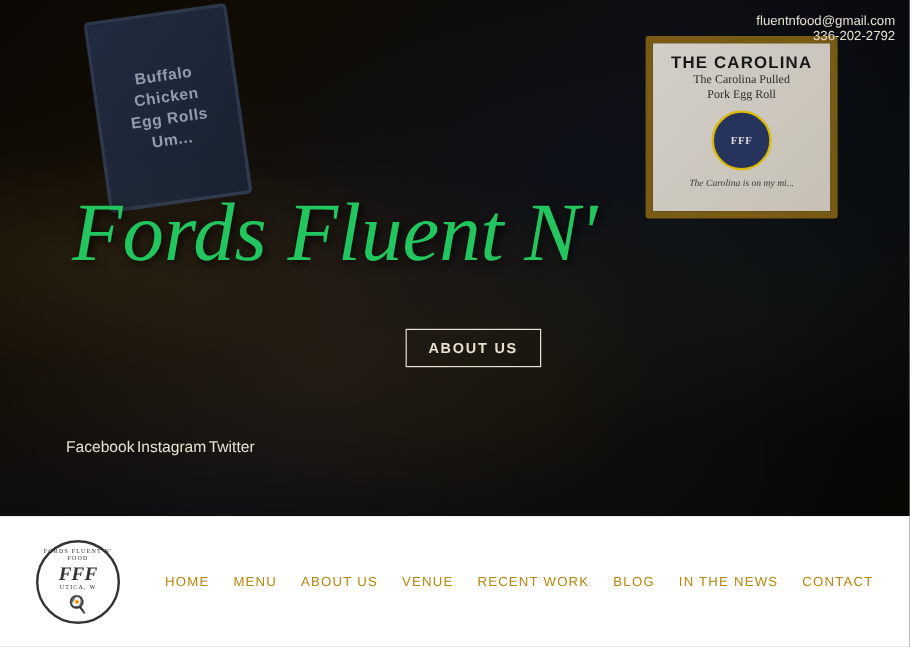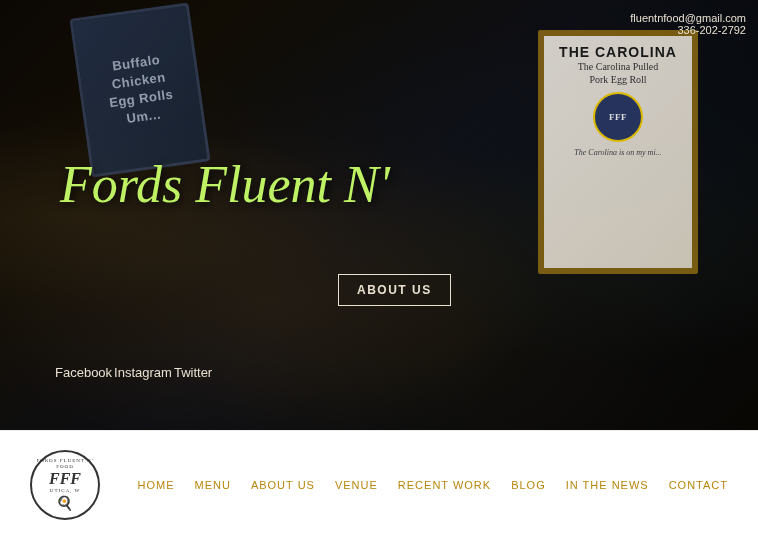--- a/index.html
+++ b/index.html
@@ -68,21 +68,21 @@
       font-family: 'Arial', sans-serif;
       letter-spacing: 0.5px;
     }
 
     
     .sign-right {
       position: absolute;
       top: 30px;
       right: 60px;
       width: 160px;
-      height: 244px;
+      height: 152px;
       background: linear-gradient(135deg, #f5f0e8 0%, #e8e0d0 100%);
       border: 6px solid #8B6914;
       border-radius: 2px;
       display: flex;
       flex-direction: column;
       align-items: center;
       justify-content: flex-start;
       padding: 8px;
       opacity: 0.85;
     }
@@ -153,23 +153,23 @@
     
     .hero-title {
       position: absolute;
       top: 155px;
       left: 60px;
       z-index: 10;
     }
 
     .hero-title h1 {
       font-family: Georgia, 'Times New Roman', serif;
-      font-size: 52px;
+      font-size: 69px;
       font-style: italic;
-      color: #bef264;
+      color: #22c55e;
       line-height: 1.15;
       text-shadow: 2px 2px 8px rgba(0,0,0,0.8);
       font-weight: normal;
     }
 
     
     .about-btn-wrap {
       position: absolute;
       top: 274px;
       left: 338px;

